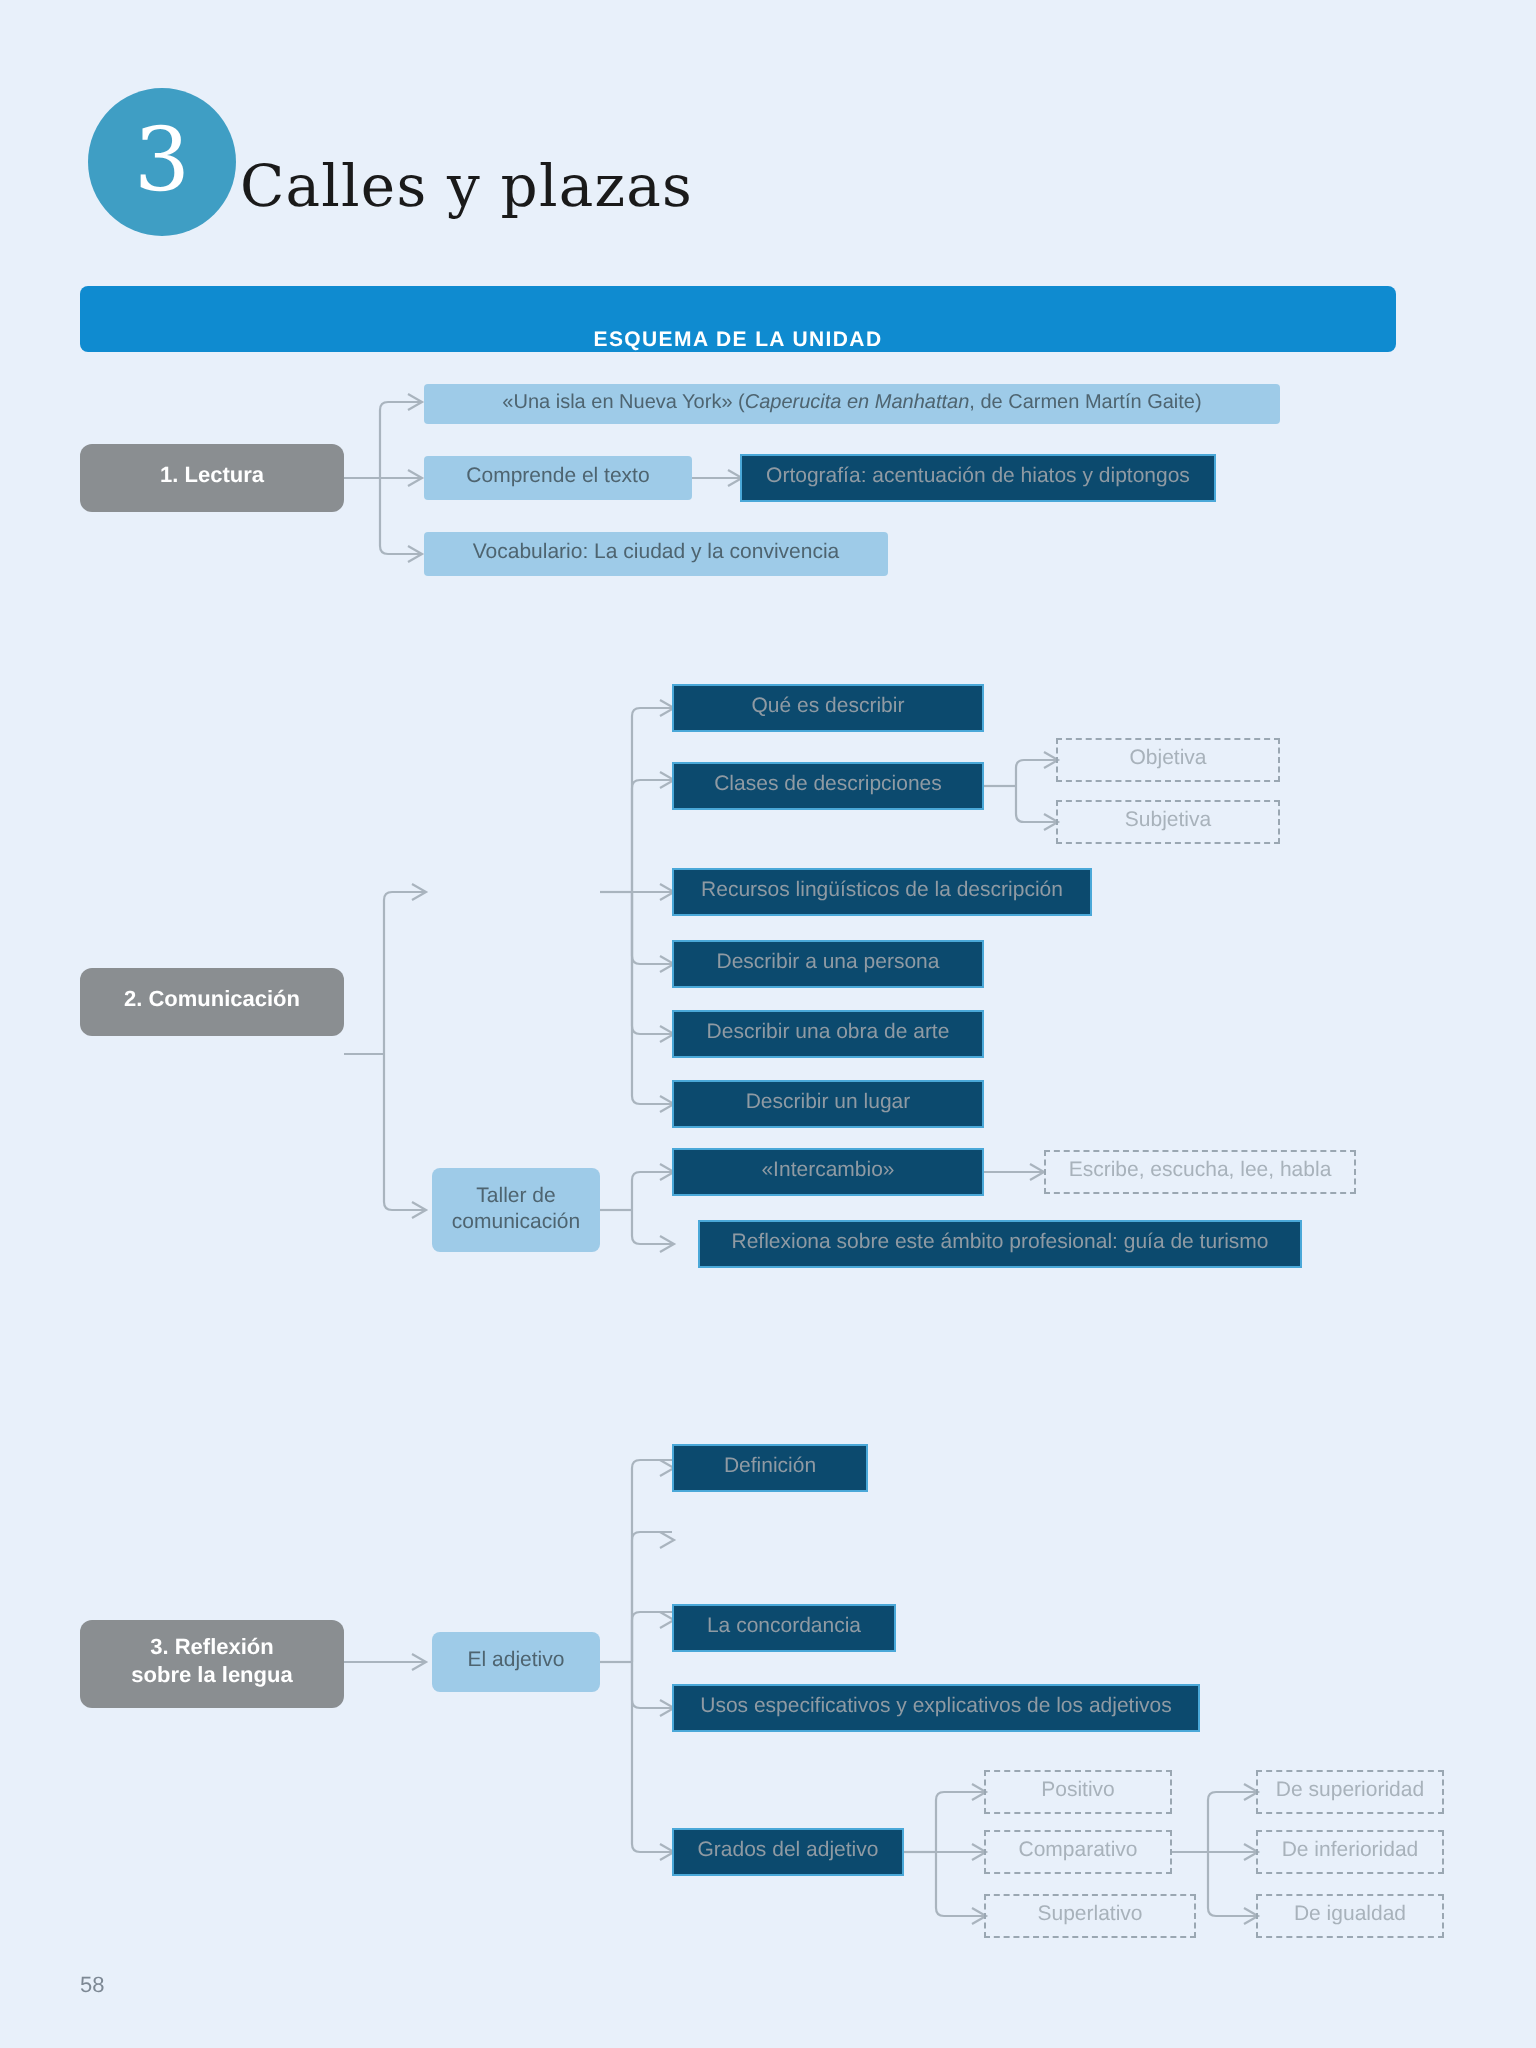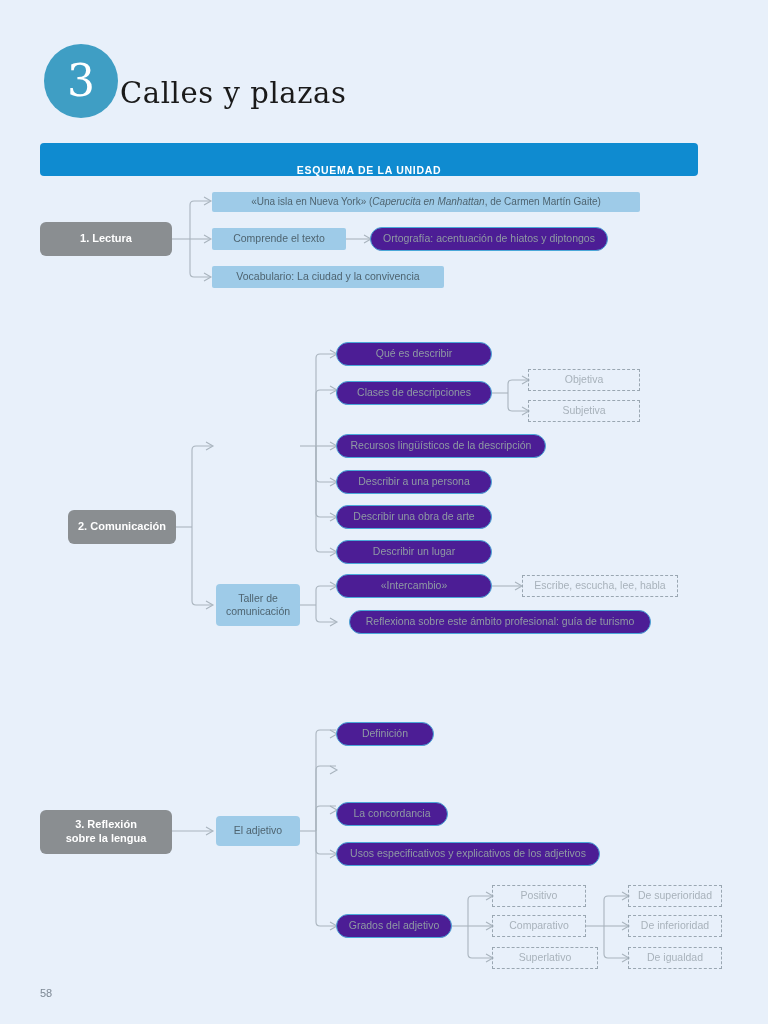--- a/index.html
+++ b/index.html
@@ -88,23 +88,23 @@
   }
   
   .node.fill {
     background: #9ecbe8;
     color: #4e6470;
     border-radius: 2px;
   }
   .node.fill.rounded { border-radius: 4px; }
   
   .node.outline {
-    background: #4c1d95;
+    background: #0c4a6e;
     border: 1.4px solid #4aa8d8;
-    border-radius: 12px;
+    border-radius: 0;
     color: #8f9aa3;
     text-align: center;
   }
   
   .node.dashed {
     background: transparent;
     border: 1px dashed #9aa7b2;
     color: #a8b2bb;
   }
 
@@ -214,21 +214,21 @@
   <div class="node fill" style="left:212px; top:192px; width:428px; height:20px; justify-content:center; font-size:10px;">
     <span>«Una isla en Nueva York» (<i>Caperucita en Manhattan</i>, de Carmen Martín Gaite)</span>
   </div>
 
   <div class="node fill" style="left:212px; top:228px; width:134px; height:22px;">Comprende el texto</div>
 
   <div class="node fill" style="left:212px; top:266px; width:232px; height:22px;">Vocabulario: La ciudad y la convivencia</div>
 
   <div class="node outline" style="left:370px; top:227px; width:238px; height:24px;">Ortografía: acentuación de hiatos y diptongos</div>
 
-  <div class="node gray" style="left:40px; top:510px; width:108px; height:34px;margin-left:28px;">2. Comunicación</div>
+  <div class="node gray" style="left:40px; top:484px; width:132px; height:34px;">2. Comunicación</div>
 
 
   <div class="node fill rounded" style="left:216px; top:584px; width:84px; height:42px; flex-direction:column;">
     <span>Taller de</span>
     <span>comunicación</span>
   </div>
 
   <div class="node outline" style="left:336px; top:342px; width:156px; height:24px;">Qué es describir</div>
 
   <div class="node outline" style="left:336px; top:381px; width:156px; height:24px;">Clases de descripciones</div>

